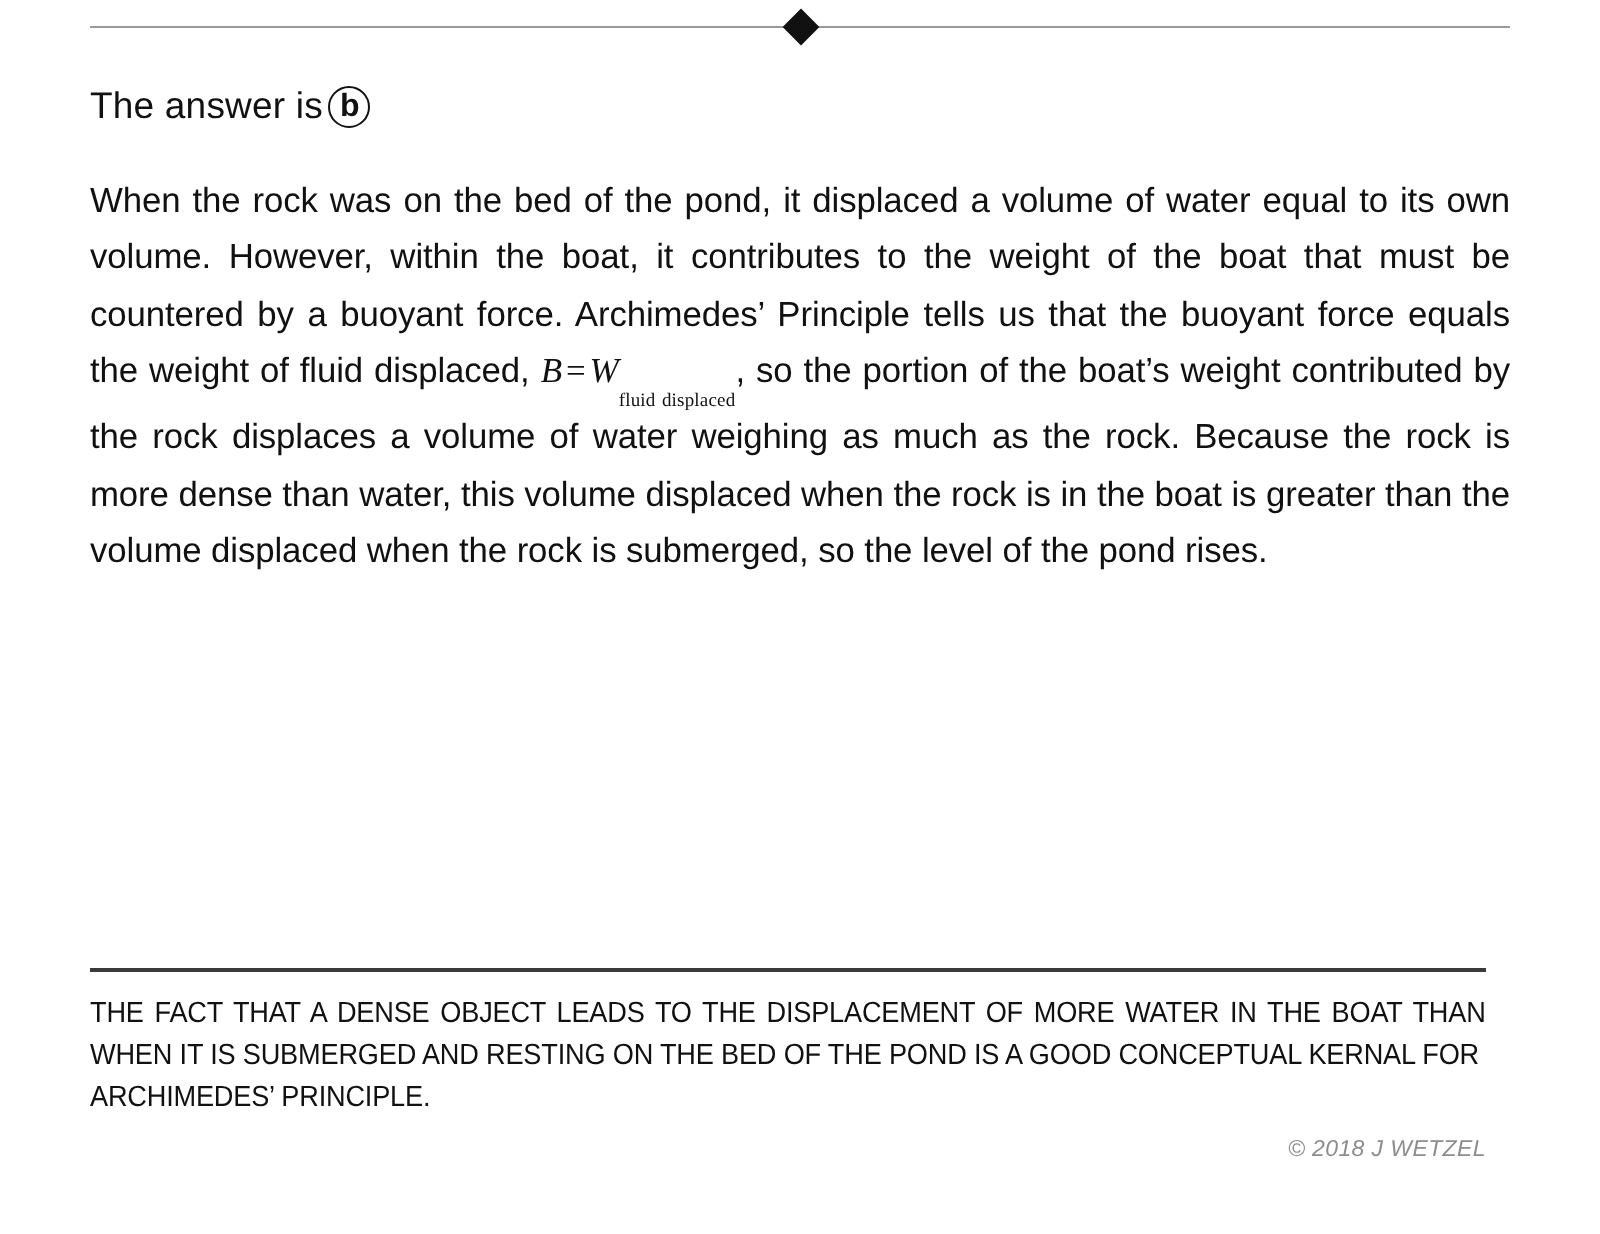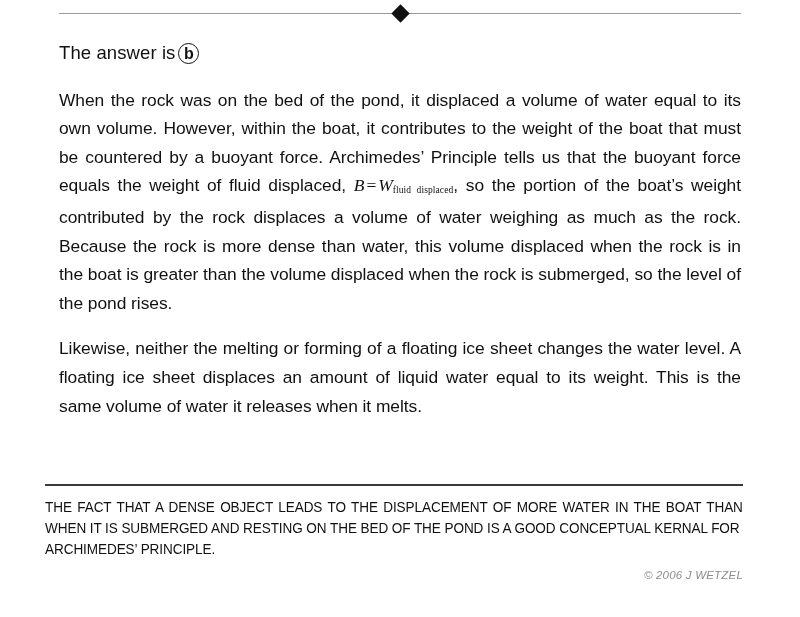--- a/index.html
+++ b/index.html
@@ -13,21 +13,21 @@
     font-family: "Liberation Sans", sans-serif;
     color: #111111;
     overflow: hidden;
   }
 
   .page {
     position: relative;
     width: 800px;
     height: 617px;
     box-sizing: border-box;
-    padding: 0 59px;
+    padding: 0 45px;
   }
 
   
   .top-divider-wrap {
     position: relative;
     height: 42px;
   }
   .top-rule {
     position: absolute;
     left: 0;
@@ -98,21 +98,21 @@
   }
   .math .eq {
     font-style: normal;
     margin: 0 2px;
   }
   .math sub {
     font-style: normal;
     font-size: 9.5px;
     vertical-align: baseline;
     position: relative;
-    top: 2px;
+    top: 12px;
     letter-spacing: 0.1px;
   }
 
   
   .footer {
     position: absolute;
     left: 45px;
     right: 57px;
     bottom: 36px;
   }
@@ -153,25 +153,24 @@
     <div class="top-rule"></div>
     <div class="diamond"></div>
   </div>
 
   <div class="answer-line">
     <span class="answer-text">The answer is</span><span class="circled">b</span>
   </div>
 
   <div>
     <p class="body-par">When the rock was on the bed of the pond, it displaced a volume of water equal to its own volume.  However, within the boat, it contributes to the weight of the boat that must be countered by a buoyant force.  Archimedes’ Principle tells us that the buoyant force equals the weight of fluid displaced, <span class="math"><span class="var">B</span><span class="eq">=</span><span class="var">W<sub>fluid displaced</sub></span></span>, so the portion of the boat’s weight contributed by the rock displaces a volume of water weighing as much as the rock.  Because the rock is more dense than water, this volume displaced when the rock is in the boat is greater than the volume displaced when the rock is submerged, so the level of the pond rises.</p>
-    <p class="body-par">Likewise, neither the melting or forming of a floating ice sheet changes the water level.  A floating ice sheet displaces an amount of liquid water equal to its weight.  This is the same volume of water it releases when it melts.</p>
   </div>
 
   <div class="footer">
     <div class="bottom-rule"></div>
     <p class="footer-note">
       <span>THE FACT THAT A DENSE OBJECT LEADS TO THE DISPLACEMENT OF MORE WATER IN THE BOAT THAN WHEN IT IS SUBMERGED AND RESTING ON THE BED OF THE POND IS A GOOD CONCEPTUAL KERNAL FOR</span>
       <span class="last-line">ARCHIMEDES’ PRINCIPLE.</span>
     </p>
-    <div class="copyright">© 2006 J WETZEL</div>
+    <div class="copyright">© 2018 J WETZEL</div>
   </div>
 
 </div>
 
 </body></html>

